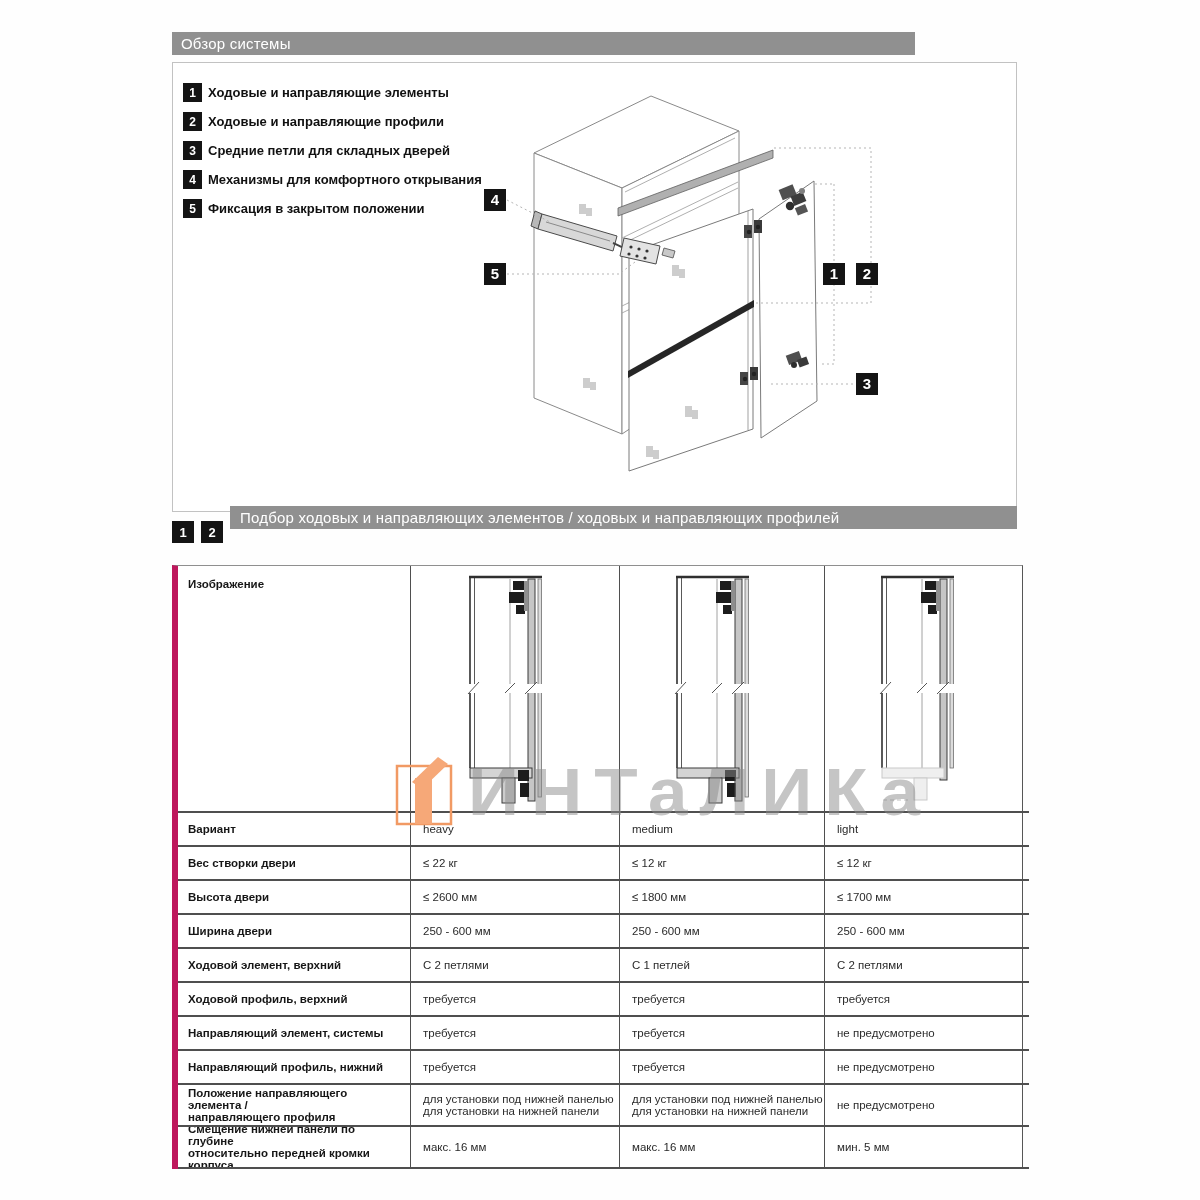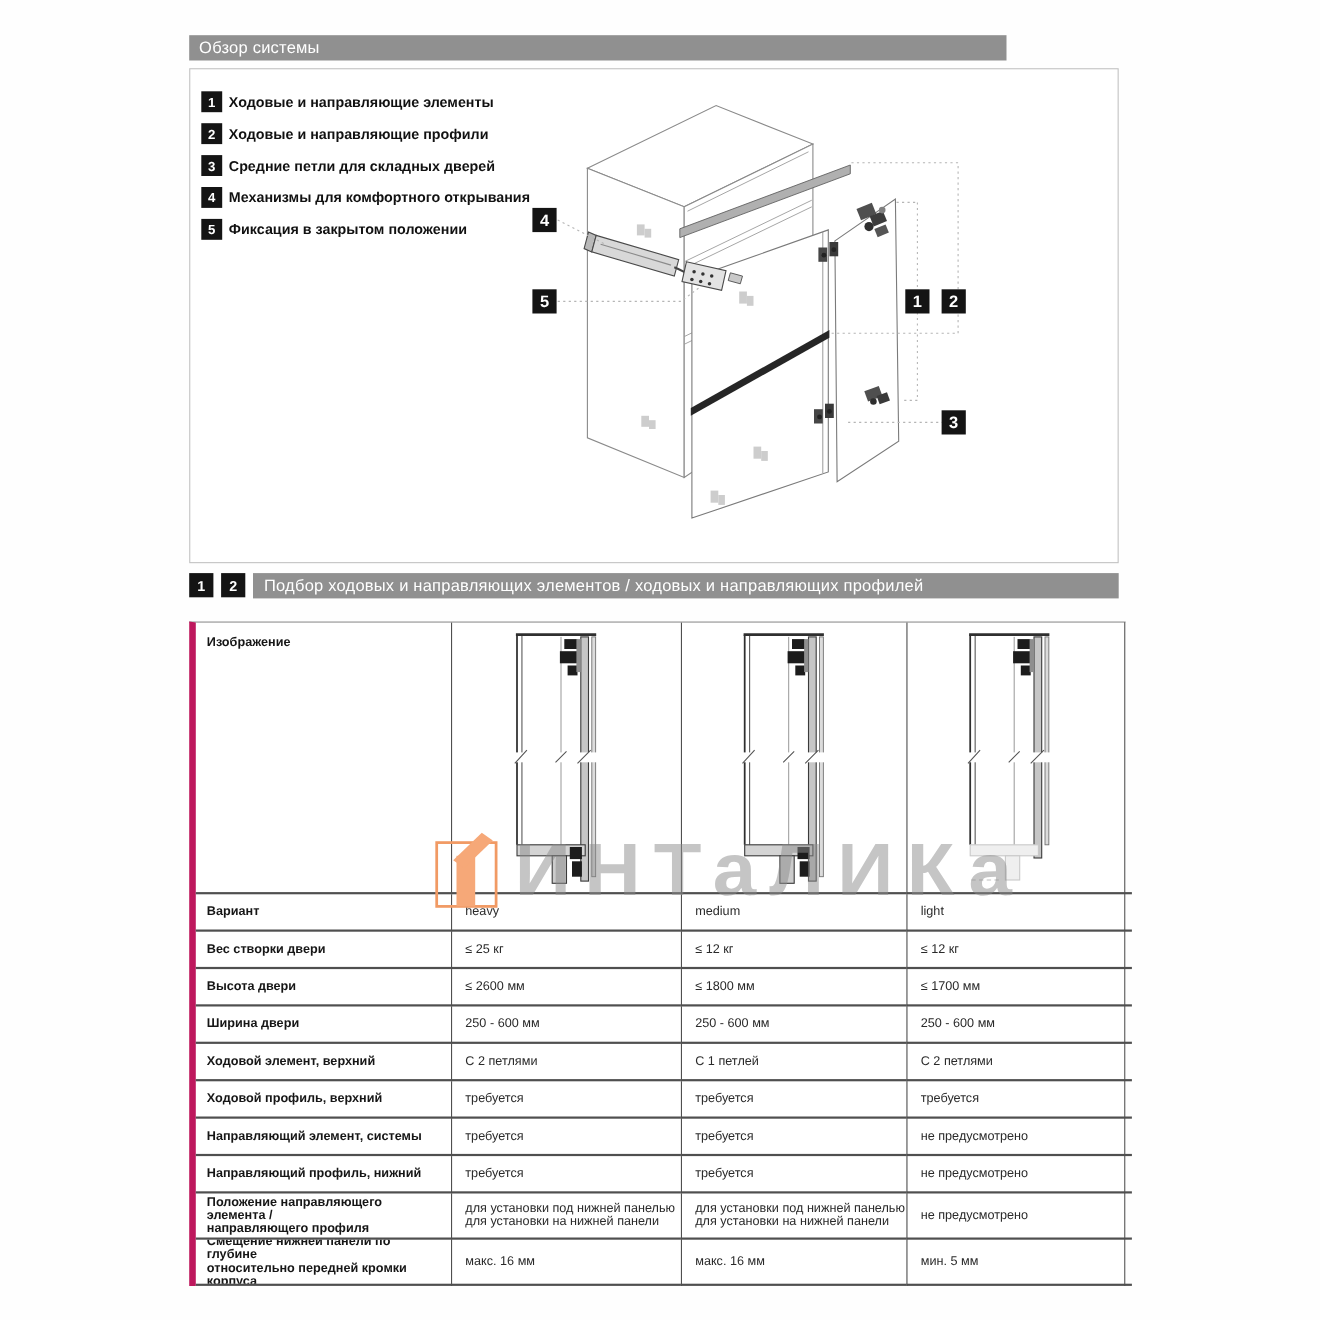--- a/index.html
+++ b/index.html
@@ -14,21 +14,21 @@
   .legend{position:absolute;left:10px;top:20px;}
   .legend-item{display:flex;align-items:center;margin-bottom:10px;height:19px;}
   .numsq{width:19px;height:19px;background:#141414;color:#fff;font-weight:bold;font-size:12px;
          display:flex;align-items:center;justify-content:center;flex:0 0 19px;}
   .legend-item .lbl{margin-left:6px;font-size:13px;font-weight:bold;color:#111;white-space:nowrap;}
   #overview-svg{position:absolute;left:0;top:0;width:845px;height:450px;}
   
   .sec2-sq{position:absolute;top:521px;width:22px;height:22px;background:#141414;color:#fff;
            font-weight:bold;font-size:13px;display:flex;align-items:center;justify-content:center;}
   #sec2-sq1{left:172px;} #sec2-sq2{left:201px;}
-  #sec2-bar{left:230px;top:521px;width:787px;height:23px;padding-left:10px;}
+  #sec2-bar{left:230px;top:506px;width:787px;height:23px;padding-left:10px;}
   
   #spec-table{position:absolute;left:172px;top:565px;width:851px;box-sizing:border-box;
       display:grid;grid-template-columns:232px 209px 205px 205px;
       grid-template-rows:247px repeat(8,34px) repeat(2,42px);
       border-left:6px solid #be185d;border-right:1px solid #565656;border-top:1px solid #8f8f8f;
       background:#fff;}
   .cell{border-bottom:2px solid #4f4f4f;box-sizing:border-box;font-size:11.5px;
         display:flex;align-items:center;white-space:pre-line;overflow:hidden;}
   .cell.vline{border-left:1px solid #4f4f4f;}
   .c-label{font-weight:bold;padding:0 8px 0 10px;color:#161616;}
@@ -236,21 +236,21 @@
           <rect x="5" y="196" width="62" height="10" fill="#efefef" stroke="#c9c9c9" stroke-width="1"></rect>
           <rect x="37" y="206" width="13" height="22" fill="#efefef" stroke="#c9c9c9" stroke-width="1"></rect>
           <line x1="6" y1="228" x2="34" y2="228" stroke="#bfbfbf" stroke-width="1" stroke-dasharray="4 3"></line>
         </svg></div>
 
   <div class="cell c-label">Вариант</div>
       <div class="cell vline c-val">heavy</div>
       <div class="cell vline c-val">medium</div>
       <div class="cell vline c-val">light</div>
       <div class="cell c-label">Вес створки двери</div>
-      <div class="cell vline c-val">≤ 25 кг</div>
+      <div class="cell vline c-val">≤ 22 кг</div>
       <div class="cell vline c-val">≤ 12 кг</div>
       <div class="cell vline c-val">≤ 12 кг</div>
       <div class="cell c-label">Высота двери</div>
       <div class="cell vline c-val">≤ 2600 мм</div>
       <div class="cell vline c-val">≤ 1800 мм</div>
       <div class="cell vline c-val">≤ 1700 мм</div>
       <div class="cell c-label">Ширина двери</div>
       <div class="cell vline c-val">250 - 600 мм</div>
       <div class="cell vline c-val">250 - 600 мм</div>
       <div class="cell vline c-val">250 - 600 мм</div>

